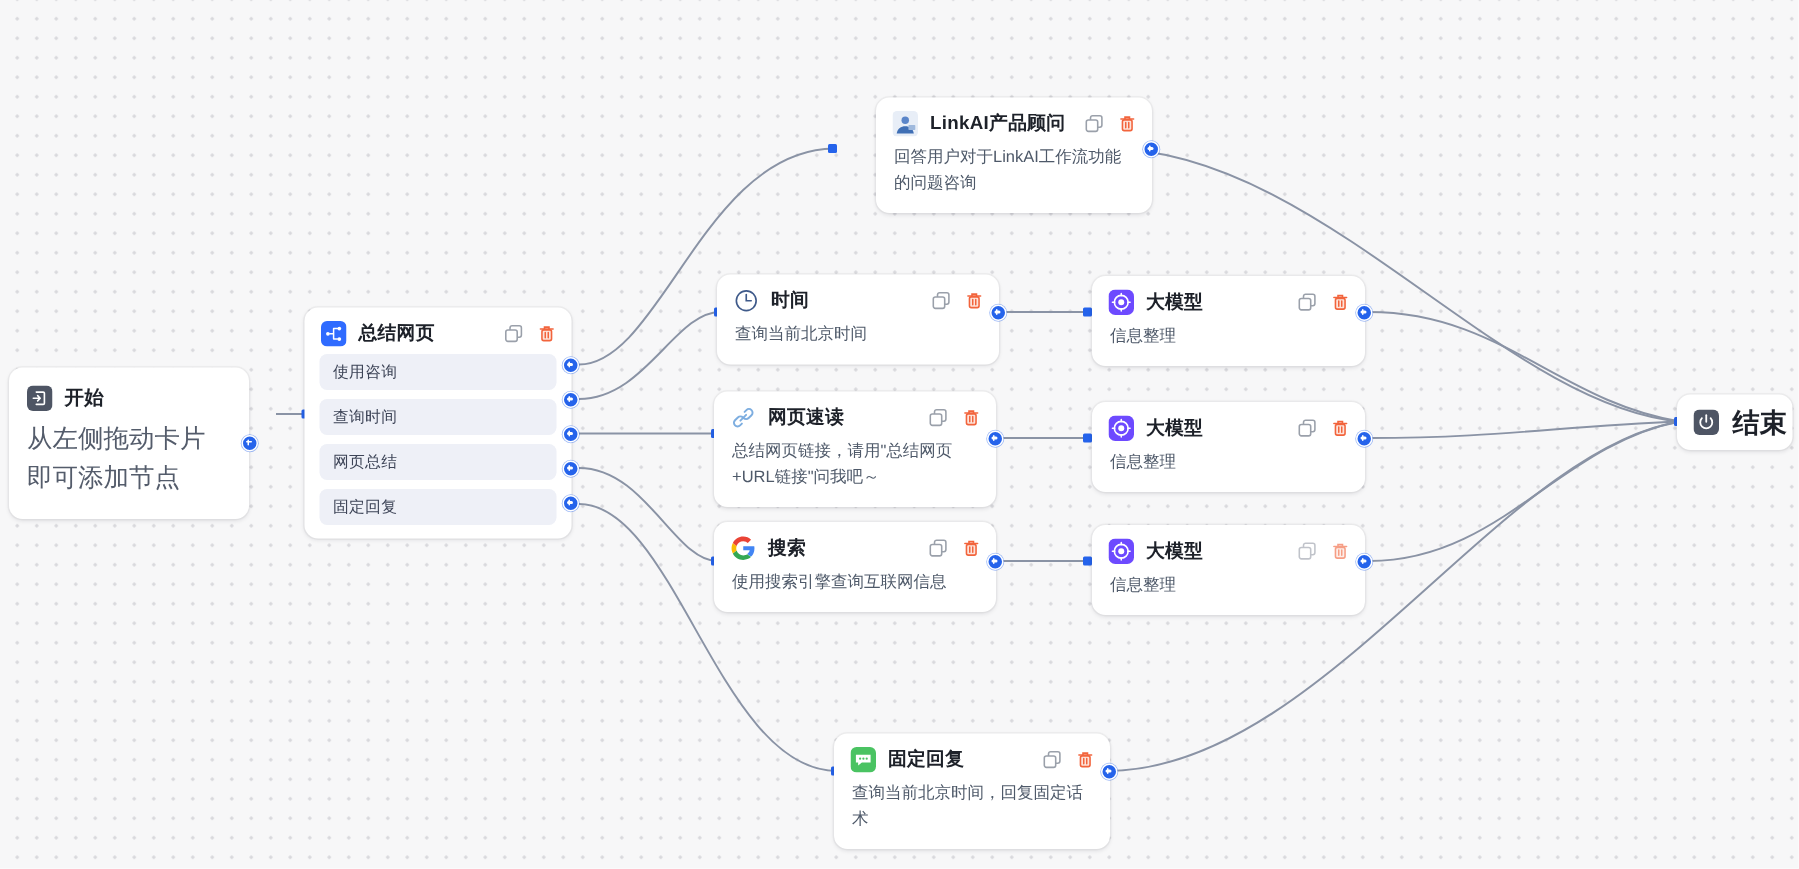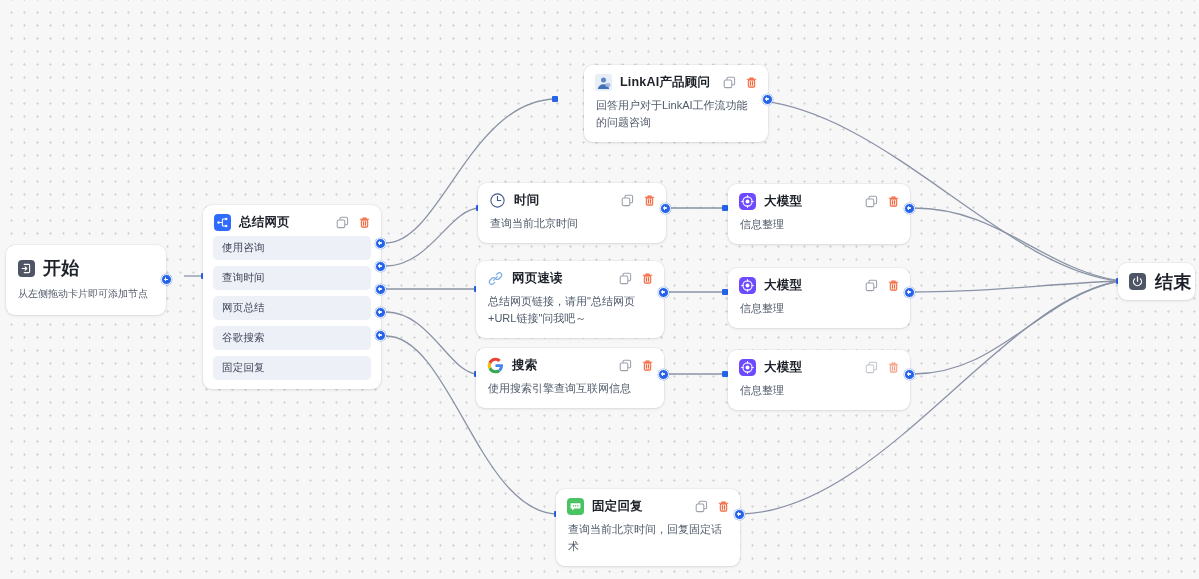--- a/index.html
+++ b/index.html
@@ -64,22 +64,22 @@
     background: #eef0f7;
     border-radius: 5px;
     font-size: 10.5px;
     color: #3d4457;
     padding: 5px 9px;
     letter-spacing: .2px;
   }
 
   
   #node-start .node-head { padding: 11px 13px 4px 12px; }
-  #node-start .node-title { font-size: 18px; }
-  #node-start .node-body { font-size: 10px; color: #545c6b; padding: 2px 13px 13px 12px; }
+  #node-start .node-title { font-size: 13px; }
+  #node-start .node-body { font-size: 17px; color: #545c6b; padding: 2px 13px 13px 12px; }
 
   
   #node-end { display: flex; align-items: center; gap: 9px; padding: 0 16px 0 11px; height: 37px; }
   #node-end .node-title { font-size: 18px; }
 </style>
 </head>
 <body>
 
 <div id="canvas">
 
@@ -170,23 +170,20 @@
     <div>
       <div class="branch-row">
         <span>使用咨询</span>
       </div>
       <div class="branch-row">
         <span>查询时间</span>
       </div>
       <div class="branch-row">
         <span>网页总结</span>
       </div>
-      <div class="branch-row">
-        <span>谷歌搜索</span>
-      </div>
       <div class="branch-row" style="margin-bottom:9px;">
         <span>固定回复</span>
       </div>
     </div>
     <div class="port" style="right:-5px; top:33px;"></div>
     <div class="port" style="right:-5px; top:56px;"></div>
     <div class="port" style="right:-5px; top:79px;"></div>
     <div class="port" style="right:-5px; top:102px;"></div>
     <div class="port" style="right:-5px; top:125px;"></div>
   </div>

